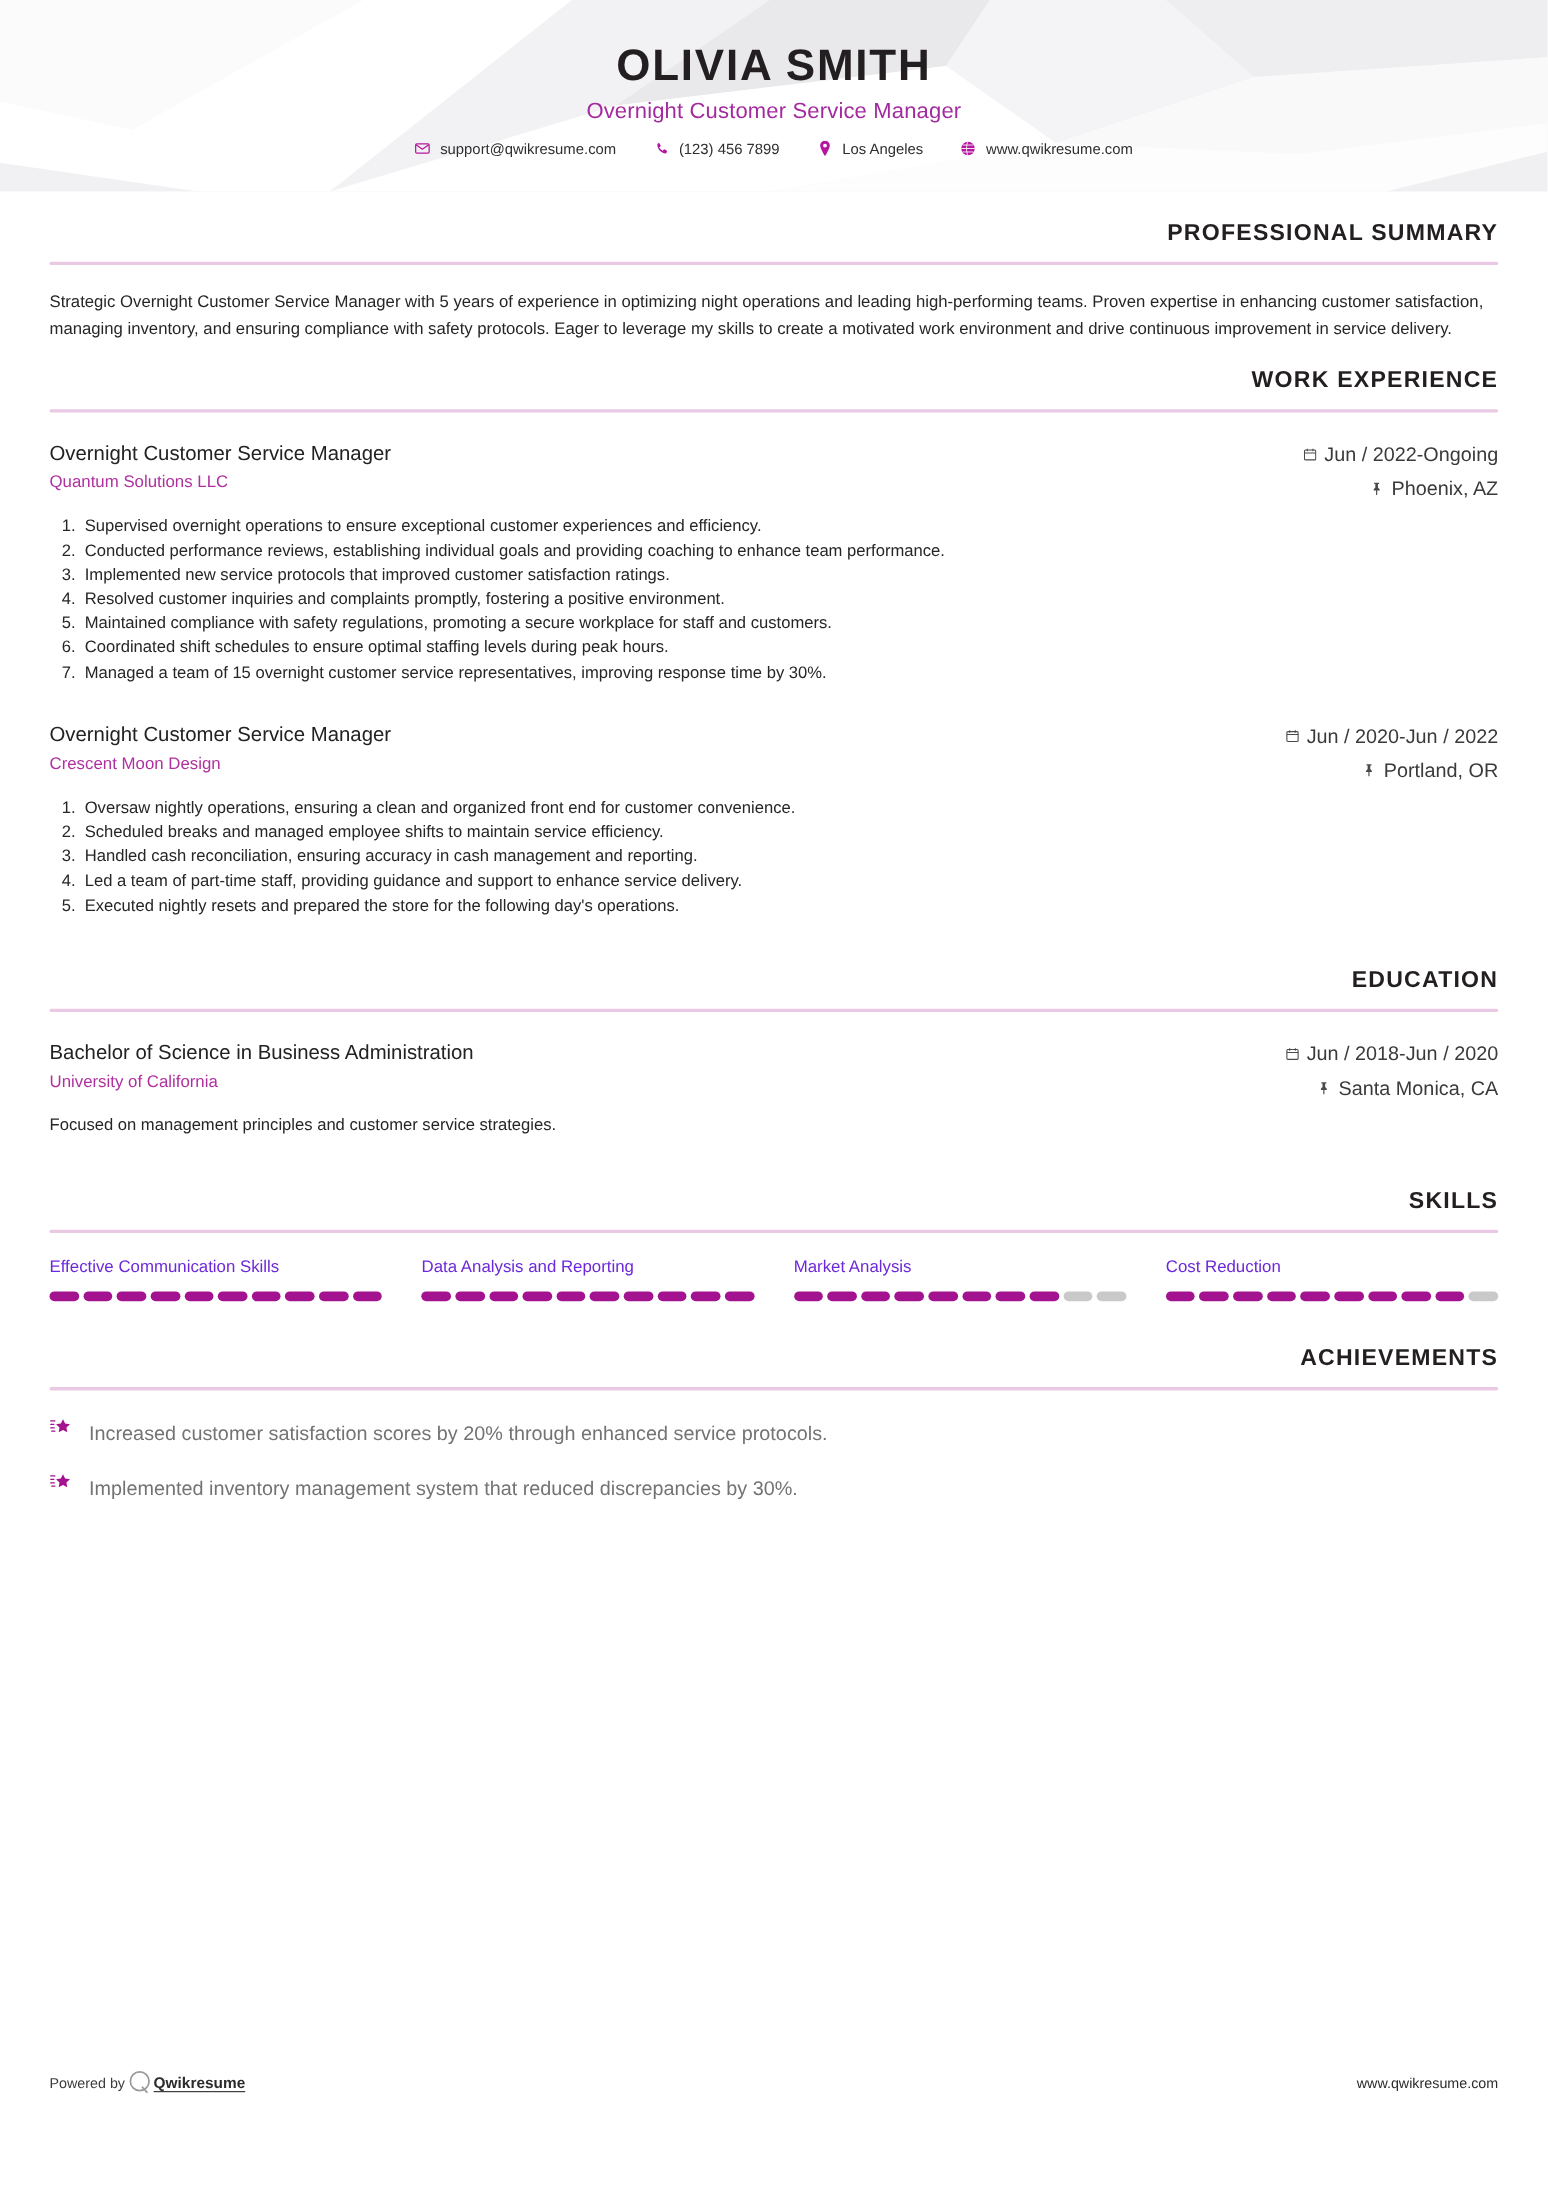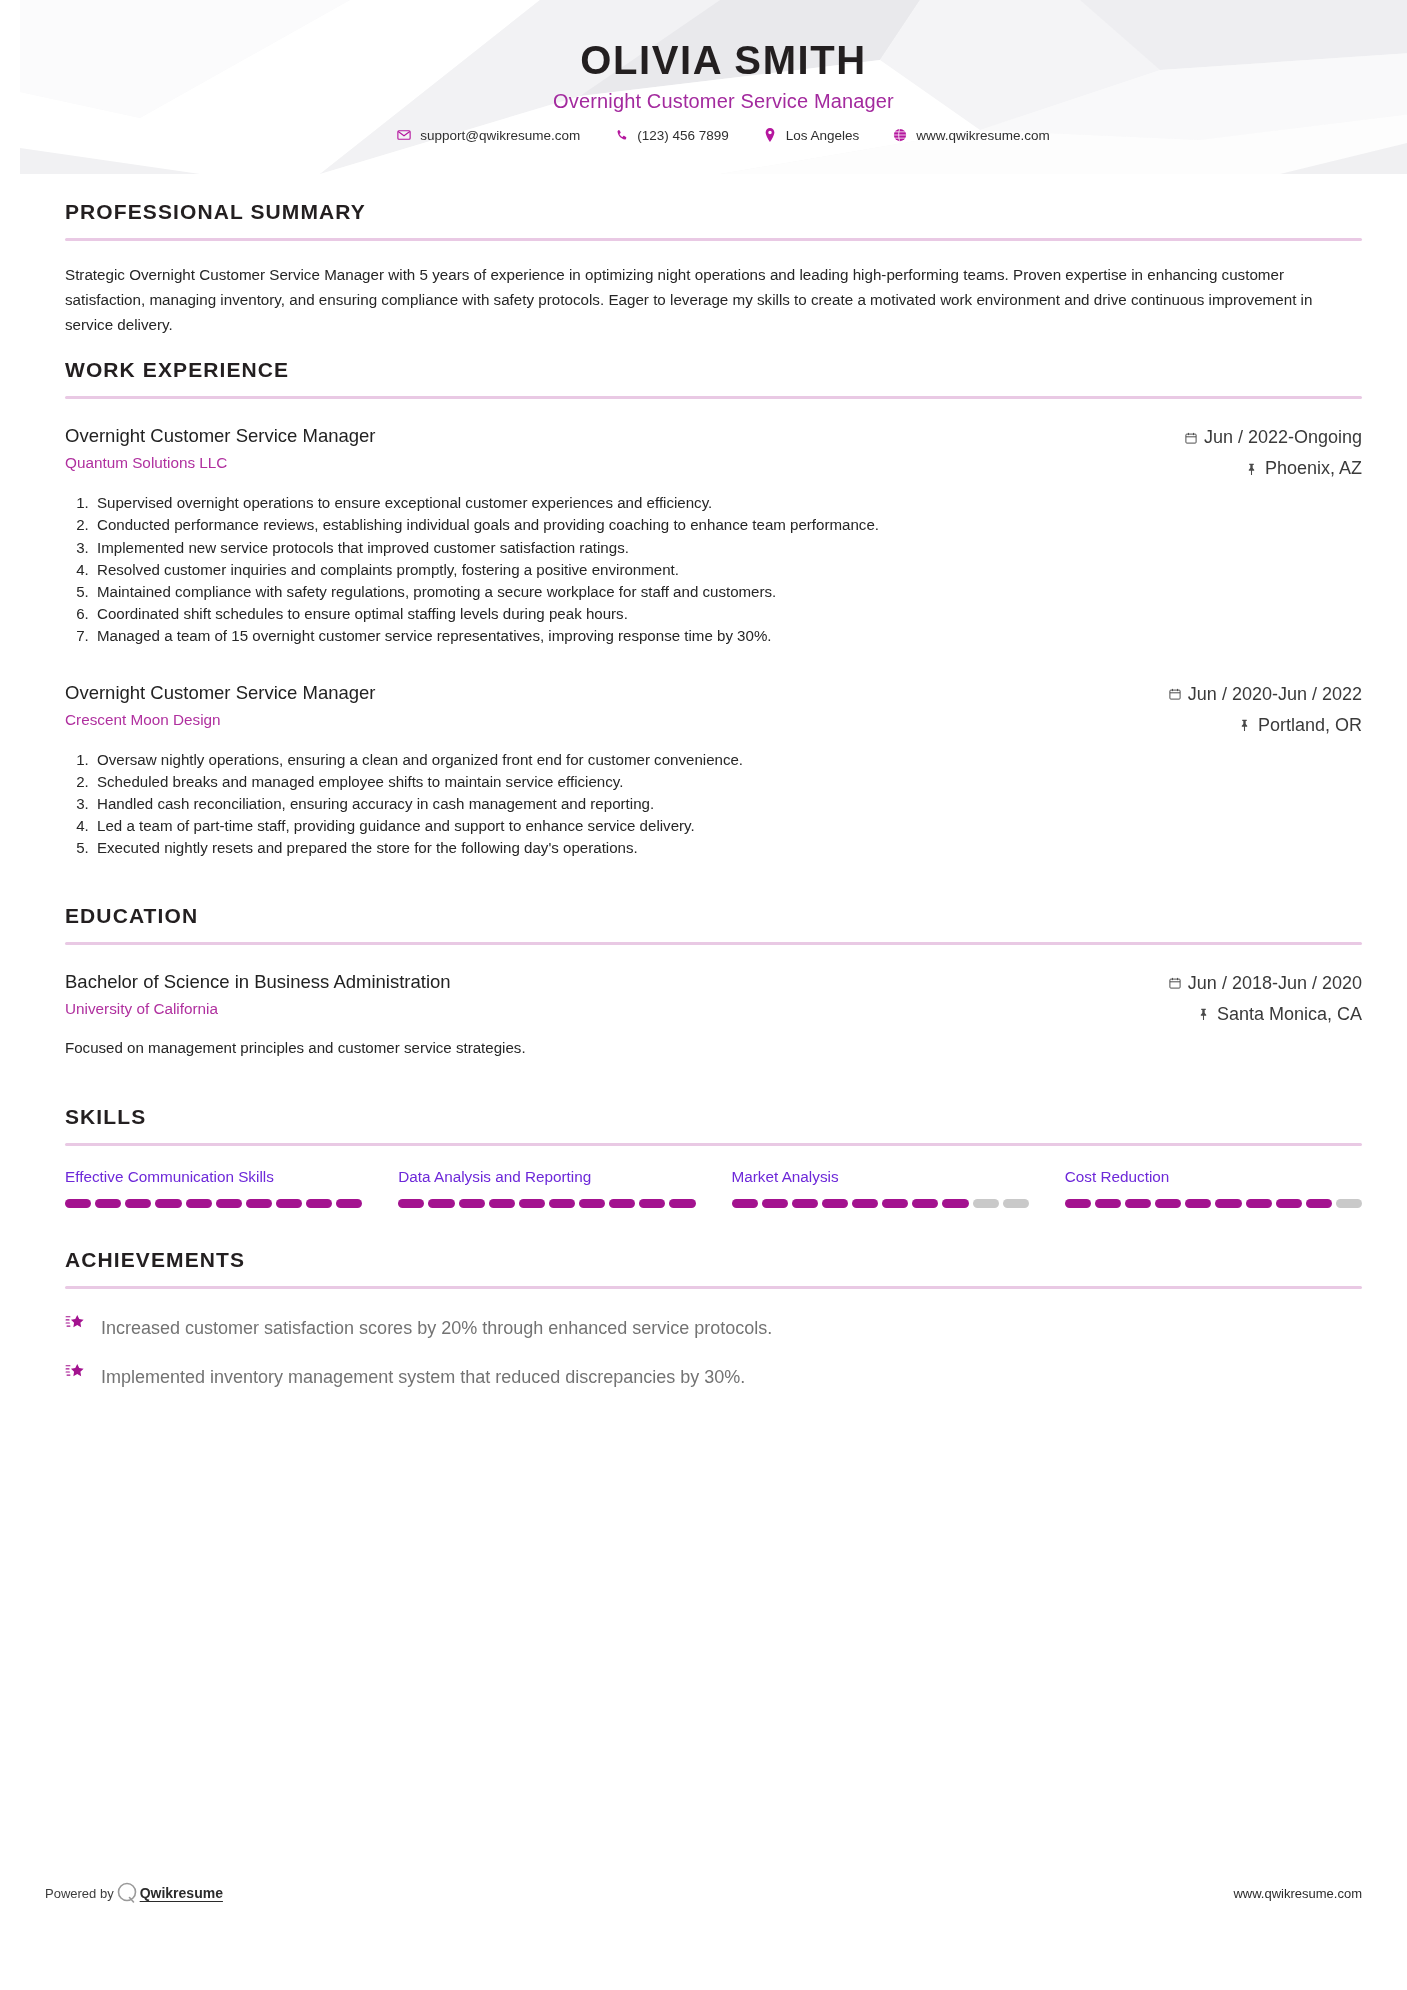--- a/index.html
+++ b/index.html
@@ -7,21 +7,20 @@
     width: 1407px;
     background: #ffffff;
     font-family: "Liberation Sans", sans-serif;
   }
   .page {
     position: relative;
     width: 1407px;
     height: 1953px;
     background: #ffffff;
     overflow: hidden;
-    padding-left: 20px;
   }
 
   
   .header {
     position: relative;
     width: 1407px;
     height: 174px;
     background: #f7f7f8;
     overflow: hidden;
   }
@@ -73,21 +72,21 @@
     width: 14px;
     height: 14px;
     color: #b5179e;
   }
   .contact .ico svg { display: block; }
 
   
   .body-wrap { padding: 0 45px; }
   .section { margin-top: 0; }
   .sec-title {
-    text-align: left;
+    text-align: right;
     font-size: 21px;
     font-weight: 700;
     letter-spacing: 1.1px;
     color: #231f20;
   }
   .sec-rule {
     margin-top: 14px;
     height: 3px;
     background: #e9c9e4;
     border-radius: 2px;

